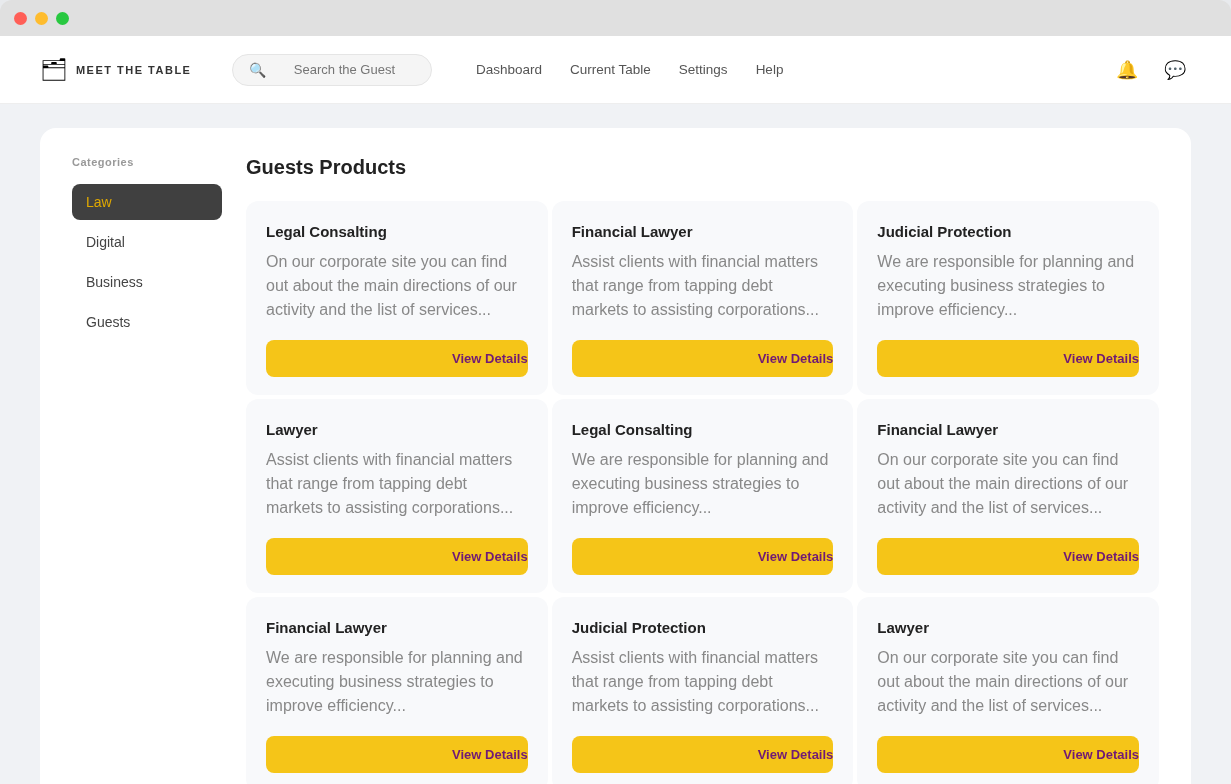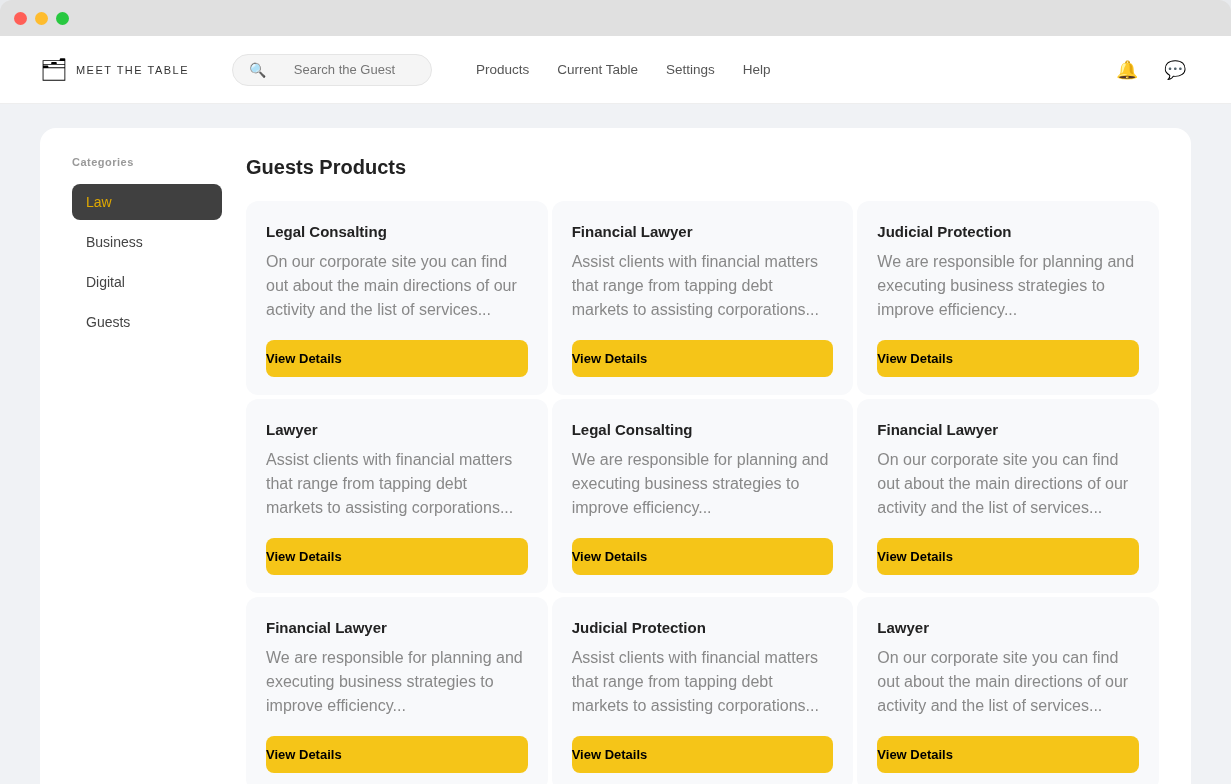--- a/index.html
+++ b/index.html
@@ -43,21 +43,21 @@
       display: flex;
       align-items: center;
       gap: 8px;
       min-width: 160px;
     }
     .logo-icon {
       font-size: 22px;
     }
     .logo-text {
       font-size: 11px;
-      font-weight: 400;
+      font-weight: 700;
       letter-spacing: 1.5px;
       color: #333;
     }
     .search-bar {
       display: flex;
       align-items: center;
       background: #f5f5f5;
       border: 1px solid #e5e5e5;
       border-radius: 20px;
       padding: 7px 16px;
@@ -177,24 +177,24 @@
       flex: 1;
       margin-bottom: 18px;
     }
     .view-details-btn {
       background: #f5c518;
       border: none;
       border-radius: 8px;
       padding: 11px 0;
       font-size: 13px;
       font-weight: 700;
-      color: #000000;
+      color: #701a75;
       cursor: pointer;
       width: 100%;
-      text-align: left;
+      text-align: right;
     }
 
     
     .load-more-row {
       display: flex;
       justify-content: center;
       margin-top: 20px;
     }
     .load-more-btn {
       border: 1.5px solid #e0a800;
@@ -219,39 +219,39 @@
 <div class="topnav">
   <div class="logo-area">
     <span class="logo-icon">🗂</span>
     <span class="logo-text">MEET THE TABLE</span>
   </div>
   <div class="search-bar">
     <span class="search-icon-svg">🔍</span>
     <input class="search-input" type="text" placeholder="Search the Guest" style="">
   </div>
   <nav class="nav-links">
-    <a class="nav-link">Products</a>
+    <a class="nav-link">Dashboard</a>
     <a class="nav-link">Current Table</a>
     <a class="nav-link">Settings</a>
     <a class="nav-link">Help</a>
   </nav>
   <div class="nav-right">
     <button class="nav-icon-btn">🔔</button>
     <button class="nav-icon-btn">💬</button>
   </div>
 </div>
 
 <div class="main-bg">
   <div class="content-card">
 
     <aside class="sidebar">
       <div class="sidebar-title">Categories</div>
       <div class="sidebar-item active">Law</div>
+      <div class="sidebar-item">Digital</div>
       <div class="sidebar-item">Business</div>
-      <div class="sidebar-item">Digital</div>
       <div class="sidebar-item">Guests</div>
     </aside>
 
     <section class="products-section">
       <h2 class="products-title">Guests Products</h2>
       <div class="products-grid" id="products-grid">
 
       <div class="product-card">
       <div class="product-name">Legal Consalting</div>
       <div class="product-desc">On our corporate site you can find out about the main directions of our activity and the list of services...</div>

